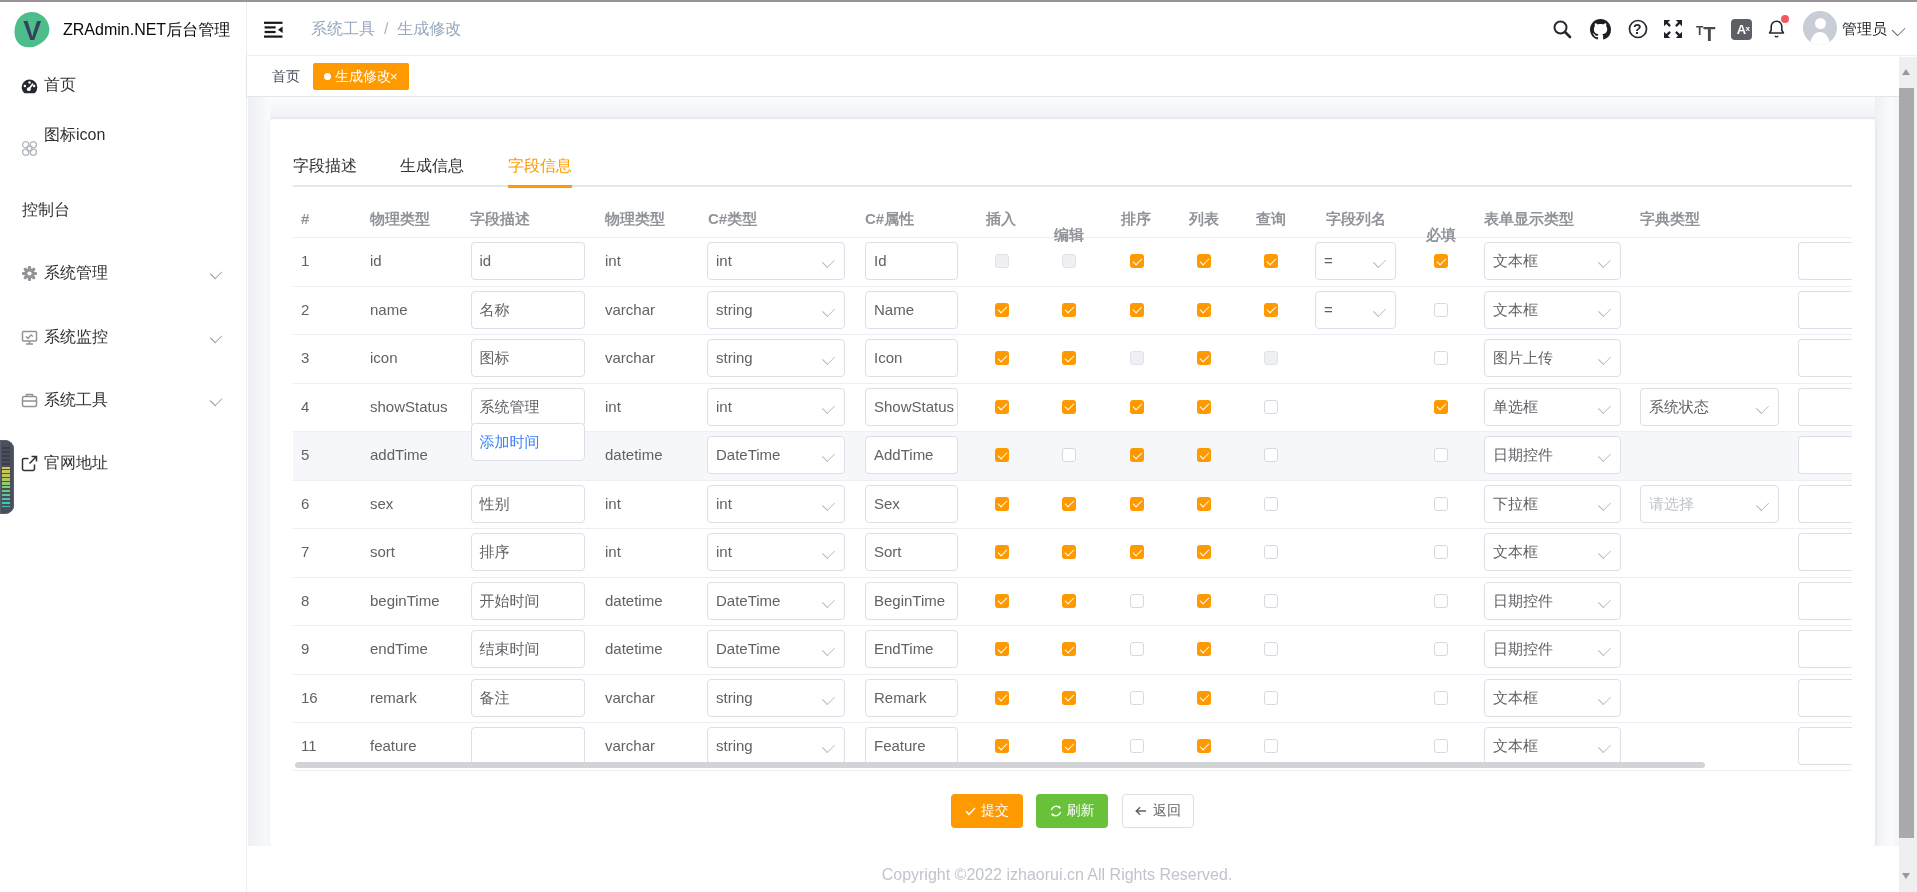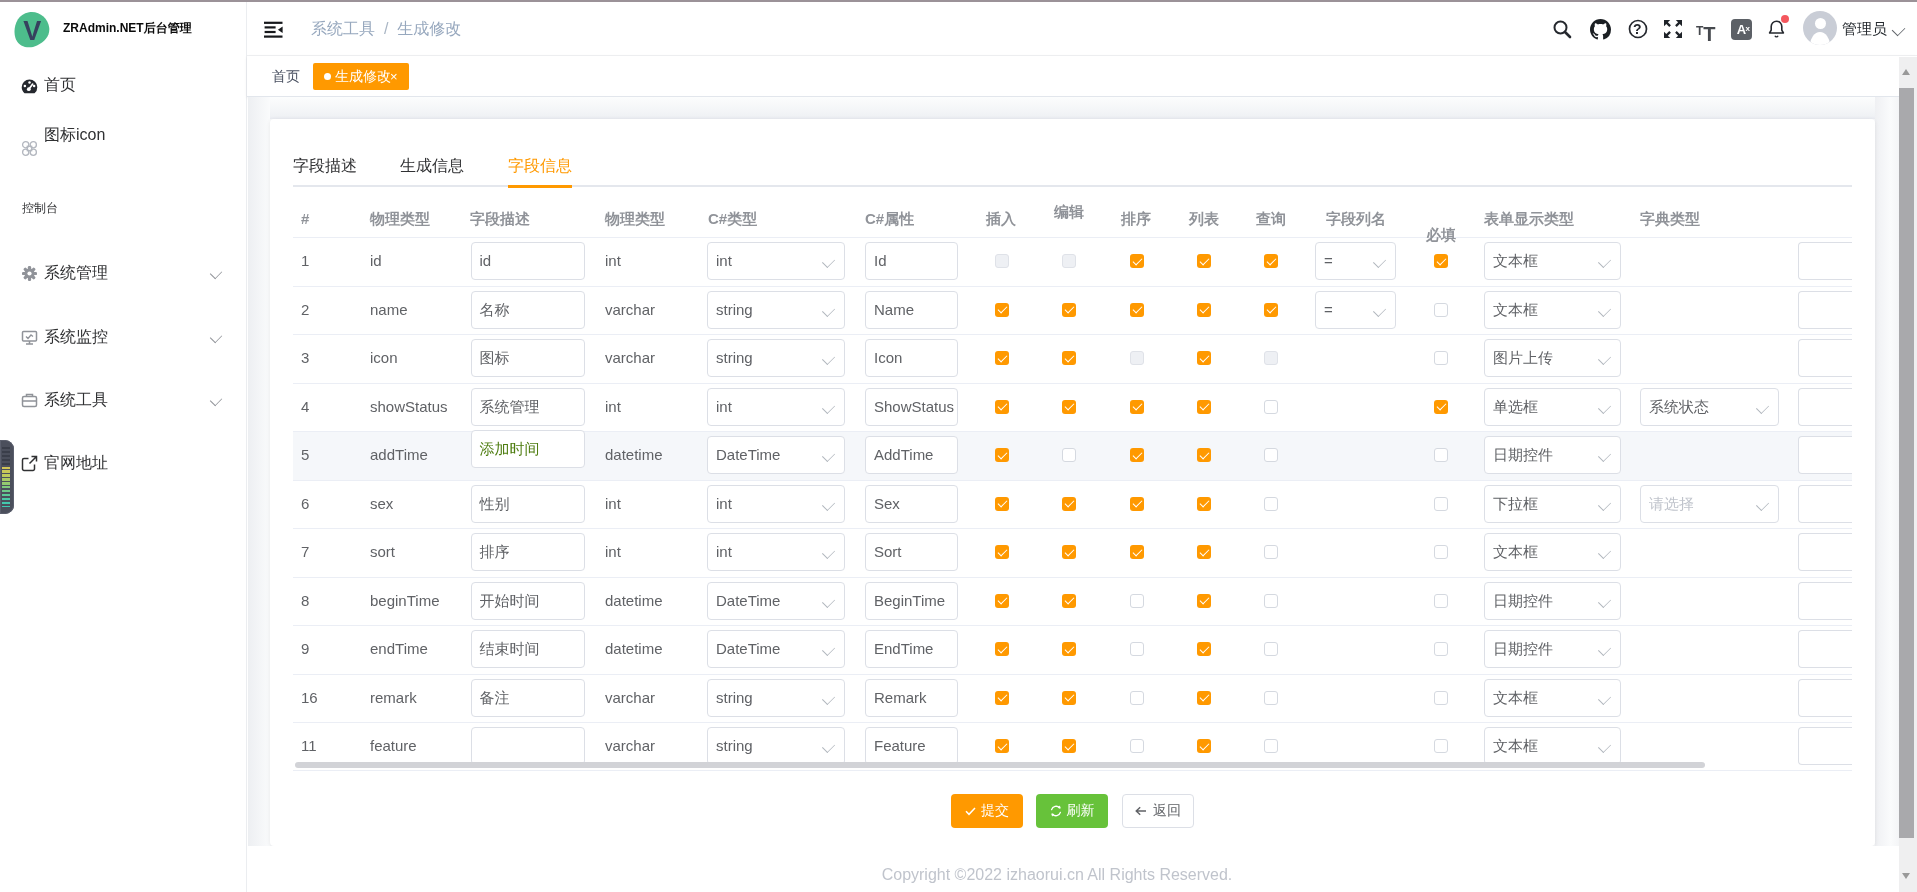--- a/index.html
+++ b/index.html
@@ -21,21 +21,21 @@
 </style></head>
 <body>
 
 <div class="abs" style="left:0;top:0;width:1917px;height:2px;background:#9b9298"></div>
 
 <div class="abs" style="left:0;top:2px;width:247px;height:890px;background:#fff;border-right:1px solid #ebedf0"></div>
 <svg class="abs" style="left:13px;top:11px" width="38" height="38" viewBox="0 0 38 38">
   <path d="M16 1.2 C26 -0.5 35 7 36.2 16.5 C37.2 24.5 32 30.5 24 34.5 C16.5 38.2 6.5 36.5 3 28.5 C-0.5 20.5 1.5 3.7 16 1.2 Z" fill="#4dbd8c"></path>
   <text x="19.2" y="29" font-size="27" font-weight="bold" fill="#36415e" text-anchor="middle" font-family="Liberation Sans">V</text>
 </svg>
-<div class="abs" style="left:63px;top:20px;font-size:12px;font-weight:bold;color:#0a0a0a">ZRAdmin.NET后台管理</div>
+<div class="abs" style="left:63px;top:20px;font-size:16px;font-weight:normal;color:#0a0a0a">ZRAdmin.NET后台管理</div>
 
 <svg class="abs" style="left:21px;top:79px" width="17" height="15" viewBox="0 0 17 15">
 <path d="M8.5 0.6 A 7.8 7.6 0 0 0 0.7 8.2 c0 2.4 1.1 4.6 2.8 6 h10 a 7.8 7.6 0 0 0 2.8 -6 A 7.8 7.6 0 0 0 8.5 0.6 z" fill="#25282e"></path>
 <g fill="#fff">
       <circle cx="3.9" cy="7" r="1.25"></circle>
       <circle cx="8.5" cy="3.6" r="1.25"></circle>
       <circle cx="13.1" cy="7" r="1.25"></circle>
 <circle cx="7.8" cy="10.2" r="1.9"></circle>
     </g>
     <path d="M7.8 10.2 L11.7 5.1" stroke="#fff" stroke-width="1.7" stroke-linecap="round"></path>
@@ -44,21 +44,21 @@
 
 <svg class="abs" style="left:21px;top:140px" width="17" height="17" viewBox="0 0 17 17" fill="none" stroke="#b3b7bf" stroke-width="1.3">
     <circle cx="4.7" cy="4.7" r="3.1"></circle>
     <circle cx="12.3" cy="4.7" r="3.1"></circle>
     <circle cx="4.7" cy="12.3" r="3.1"></circle>
     <circle cx="12.3" cy="12.3" r="3.1"></circle>
     <rect x="6.3" y="6.3" width="4.4" height="4.4"></rect>
   </svg>
 <div class="mtx" style="top:124px">图标icon</div>
 
-<div class="abs" style="left:22px;top:200px;font-size:12px;color:#303133">控制台</div>
+<div class="abs" style="left:22px;top:200px;font-size:16px;color:#303133">控制台</div>
 
 <svg class="abs" style="left:21px;top:265px" width="17" height="17" viewBox="0 0 17 17">
     <g fill="#909399">
 <rect x="6.9" y="1" width="3.2" height="15" rx="1.2"></rect>
 <rect x="6.9" y="1" width="3.2" height="15" rx="1.2" transform="rotate(45 8.5 8.5)"></rect>
 <rect x="6.9" y="1" width="3.2" height="15" rx="1.2" transform="rotate(90 8.5 8.5)"></rect>
 <rect x="6.9" y="1" width="3.2" height="15" rx="1.2" transform="rotate(135 8.5 8.5)"></rect>
 <circle cx="8.5" cy="8.5" r="5.1"></circle>
     </g>
     <circle cx="8.5" cy="8.5" r="2.1" fill="#fff"></circle>
@@ -163,21 +163,21 @@
 <div class="hline" style="top:476.5px"></div>
 <div class="hline" style="top:525px"></div>
 <div class="hline" style="top:573px"></div>
 <div class="th" style="left:8px;top:12px">#</div>
 <div class="th" style="left:77px;top:12px">物理类型</div>
 <div class="th" style="left:177px;top:12px">字段描述</div>
 <div class="th" style="left:312px;top:12px">物理类型</div>
 <div class="th" style="left:415px;top:12px">C#类型</div>
 <div class="th" style="left:572px;top:12px">C#属性</div>
 <div class="th" style="left:693px;top:12px">插入</div>
-<div class="th" style="left:761px;top:5px">编辑</div>
+<div class="th" style="left:761px;top:28px">编辑</div>
 <div class="th" style="left:828px;top:12px">排序</div>
 <div class="th" style="left:896px;top:12px">列表</div>
 <div class="th" style="left:963px;top:12px">查询</div>
 <div class="th" style="left:1033px;top:12px">字段列名</div>
 <div class="th" style="left:1133px;top:28px">必填</div>
 <div class="th" style="left:1191px;top:12px">表单显示类型</div>
 <div class="th" style="left:1347px;top:12px">字典类型</div>
 <div class="ct" style="left:8px;top:54.25px">1</div>
 <div class="ct" style="left:77px;top:54.25px">id</div>
 <div class="inp" style="left:177.5px;top:45.25px;width:114.5px;color:#606266">id</div>
@@ -232,21 +232,21 @@
 <span class="cb c1" style="left:769px;top:202.75px"></span>
 <span class="cb c1" style="left:837px;top:202.75px"></span>
 <span class="cb c1" style="left:904px;top:202.75px"></span>
 <span class="cb c0" style="left:971px;top:202.75px"></span>
 <span class="cb c1" style="left:1141px;top:202.75px"></span>
 <div class="inp" style="left:1191px;top:190.75px;width:137px;color:#606266">单选框<span class="chv"></span></div>
 <div class="inp" style="left:1347px;top:190.75px;width:139px;color:#606266">系统状态<span class="chv"></span></div>
 <div class="inp clip" style="left:1505px;top:190.75px;width:60px;color:#606266"></div>
 <div class="ct" style="left:8px;top:248.25px">5</div>
 <div class="ct" style="left:77px;top:248.25px">addTime</div>
-<div class="inp" style="left:177.5px;top:233px;width:114.5px;color:#4d7c0f">添加时间</div>
+<div class="inp" style="left:177.5px;top:226px;width:114.5px;color:#3b82f6">添加时间</div>
 <div class="ct" style="left:312px;top:248.25px">datetime</div>
 <div class="inp" style="left:414px;top:239.25px;width:138px;color:#606266">DateTime<span class="chv"></span></div>
 <div class="inp" style="left:572px;top:239.25px;width:93px;color:#606266">AddTime</div>
 <span class="cb c1" style="left:702px;top:251.25px"></span>
 <span class="cb c0" style="left:769px;top:251.25px"></span>
 <span class="cb c1" style="left:837px;top:251.25px"></span>
 <span class="cb c1" style="left:904px;top:251.25px"></span>
 <span class="cb c0" style="left:971px;top:251.25px"></span>
 <span class="cb c0" style="left:1141px;top:251.25px"></span>
 <div class="inp" style="left:1191px;top:239.25px;width:137px;color:#606266">日期控件<span class="chv"></span></div>

